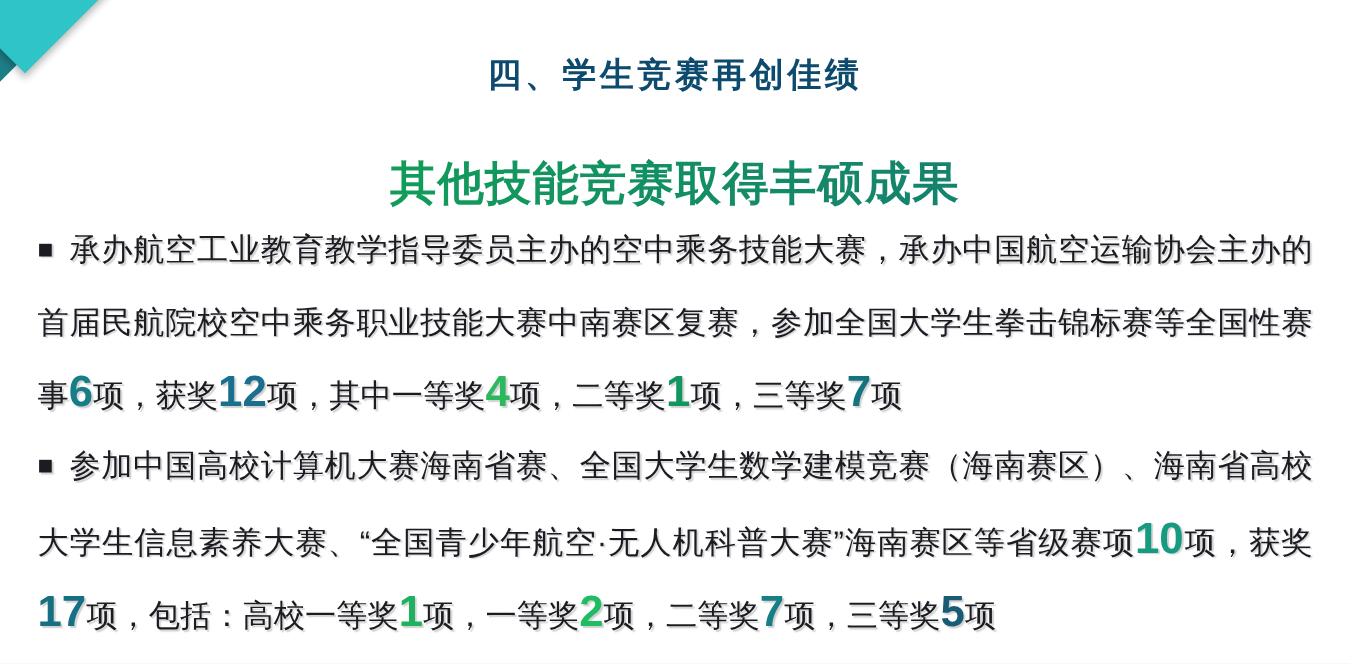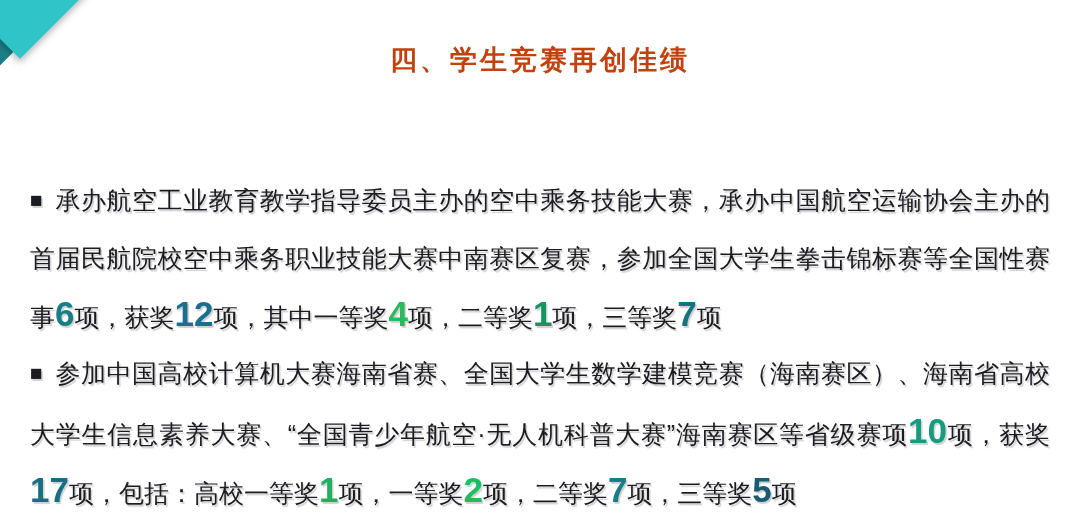--- a/index.html
+++ b/index.html
@@ -86,20 +86,21 @@
     font-family: "Liberation Sans", "DejaVu Sans", sans-serif;
   }
 </style>
 </head>
 <body>
 
 <div class="slide">
   <div class="deco-dark" style="background: rgb(29, 126, 134);"></div>
   <div class="deco-light" style="background: rgb(47, 196, 200);"></div>
 
-  <h1 class="section-heading" style="color: #c2410c;">四、学生竞赛再创佳绩</h1>
+  <h1 class="section-heading" style="color: #0c4a6e;">四、学生竞赛再创佳绩</h1>
 
+  <h2 class="page-title" style="background-image: linear-gradient(90deg, rgb(15, 174, 75), rgb(23, 112, 124));">其他技能竞赛取得丰硕成果</h2>
 
   <div class="body-text">
       <p class="para" style="color: rgb(27, 27, 34);"><span class="bullet">■ </span><span>承办航空工业教育教学指导委员主办的空中乘务技能大赛，承办中国航空运输协会主办的首届民航院校空中乘务职业技能大赛中南赛区复赛，参加全国大学生拳击锦标赛等全国性赛事</span><span class="num" style="color: rgb(23, 126, 136);">6</span><span>项，获奖</span><span class="num" style="color: rgb(26, 111, 142);">12</span><span>项，其中一等奖</span><span class="num" style="color: rgb(44, 185, 93);">4</span><span>项，二等奖</span><span class="num" style="color: rgb(18, 150, 95);">1</span><span>项，三等奖</span><span class="num" style="color: rgb(21, 114, 127);">7</span><span>项</span></p>
       <p class="para" style="color: rgb(27, 27, 34);"><span class="bullet">■ </span><span>参加中国高校计算机大赛海南省赛、全国大学生数学建模竞赛（海南赛区）、海南省高校大学生信息素养大赛、“全国青少年航空·无人机科普大赛”海南赛区等省级赛项</span><span class="num" style="color: rgb(22, 155, 128);">10</span><span>项，获奖</span><span class="num" style="color: rgb(22, 111, 131);">17</span><span>项，包括：高校一等奖</span><span class="num" style="color: rgb(31, 177, 95);">1</span><span>项，一等奖</span><span class="num" style="color: rgb(30, 189, 98);">2</span><span>项，二等奖</span><span class="num" style="color: rgb(24, 126, 134);">7</span><span>项，三等奖</span><span class="num" style="color: rgb(23, 91, 116);">5</span><span>项</span></p>
     </div>
 </div>
 
 </body></html>

